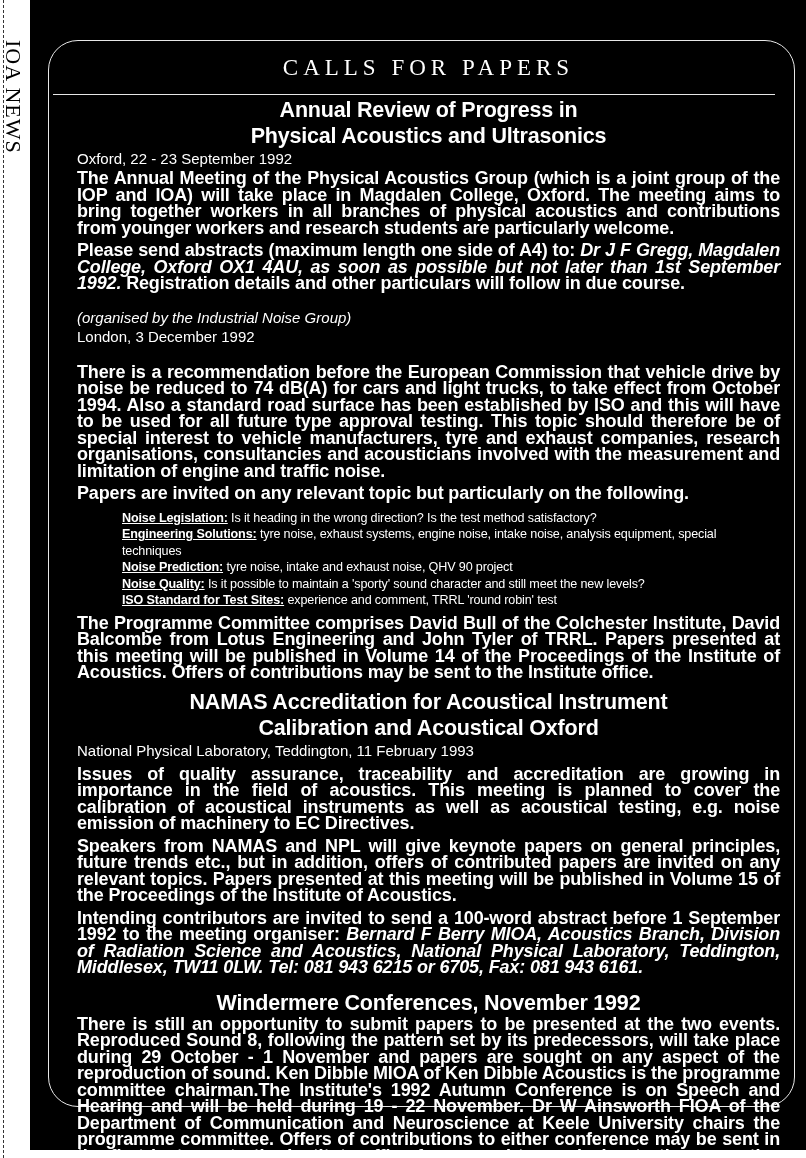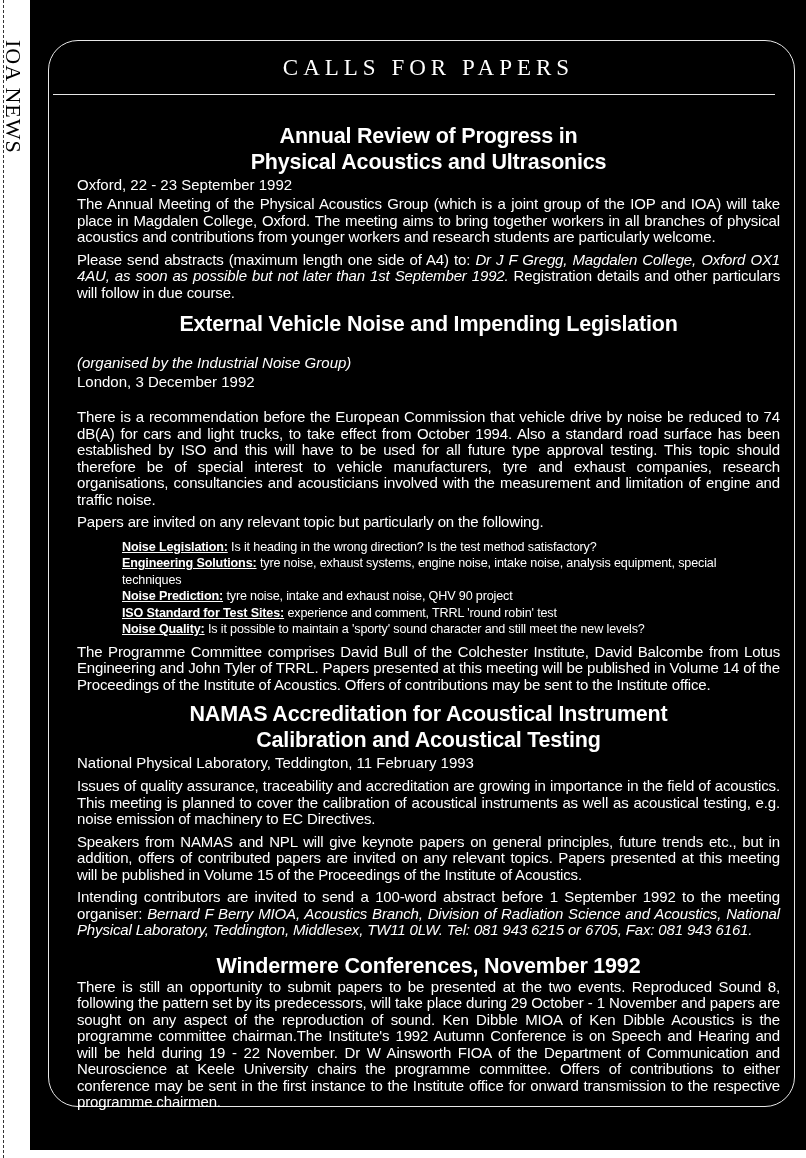--- a/index.html
+++ b/index.html
@@ -26,22 +26,23 @@
   }
   .rule { position: absolute; left: -24px; top: 44px; width: 722px; height: 0; border-top: 1.5px solid #e6e6e6; }
   .section { margin: 0; }
   h2 {
     font-size: 21.5px; font-weight: bold; text-align: center; margin: 0; line-height: 26px;
     letter-spacing: -0.2px;
   }
   .sub { text-align: left; font-size: 15px; line-height: 19px; margin: 0; }
   .sub.italic { font-style: italic; }
   p {
-    font-size: 15px; line-height: 16.5px; margin: 0 0 6px 0; text-align: justify;
+    font-size: 18px; line-height: 16.5px; margin: 0 0 6px 0; text-align: justify;
     letter-spacing: -0.15px;
+    font-weight: bold;
   }
   p .it { font-style: italic; }
   ul.topics { list-style: none; margin: 0 0 6px 0; padding: 0 0 0 45px; }
   ul.topics li { font-size: 12.6px; line-height: 16.5px; letter-spacing: -0.15px; padding-right: 40px; }
   ul.topics li b { font-weight: bold; text-decoration: underline; }
 </style>
 </head>
 <body>
 
 <div class="margin-strip">
@@ -49,47 +50,46 @@
   <div class="spine-text">IOA NEWS</div>
 </div>
 
 <div class="panel"></div>
 <div class="frame"></div>
 
 <div class="content">
   <div class="masthead">CALLS FOR PAPERS</div>
   <div class="rule"></div>
 
-  <div class="section" style="margin-top:40px;">
+  <div class="section" style="margin-top:14px;">
     <h2>Annual Review of  Progress in</h2>
     <h2>Physical Acoustics and Ultrasonics</h2>
     <div class="sub" style="margin-bottom:2px;">Oxford, 22 - 23 September 1992</div>
     <p>The Annual Meeting of the Physical Acoustics Group (which is a joint group of the IOP and IOA) will take place in Magdalen College, Oxford. The meeting aims to bring together workers in all branches of physical acoustics and contributions from younger workers and research students are particularly welcome.</p>
     <p><span>Please send abstracts (maximum length one side of A4) to: </span><span class="it">Dr J F Gregg, Magdalen College, Oxford OX1 4AU, as soon as possible but not later than 1st September 1992.</span><span> Registration details and other particulars will follow in due course.</span></p>
   </div>
 
   <div class="section" style="margin-top:10px;">
-    <h2>External Vehicle Noise and Impending Legislation</h2>
     <div class="sub italic" style="margin-top:16px;">(organised by the Industrial Noise Group)</div>
     <div class="sub" style="margin-bottom:18px;">London, 3 December 1992</div>
     <p>There is a recommendation before the European Commission that vehicle drive by noise be reduced to 74 dB(A) for cars and light trucks, to take effect from October 1994. Also a standard road surface has been established by ISO and this will have to be used for all future type approval testing. This topic should therefore be of special interest to vehicle manufacturers, tyre and exhaust companies, research organisations, consultancies and acousticians involved with the measurement and limitation of engine and traffic noise.</p>
     <p style="margin-bottom:8px;">Papers are invited on any relevant topic but particularly on the following.</p>
     <ul class="topics">
       <li><b>Noise Legislation:</b><span>  Is it heading in the wrong direction? Is the test method satisfactory?</span></li>
       <li><b>Engineering Solutions:</b><span> tyre noise, exhaust systems, engine noise, intake noise, analysis equipment, special techniques</span></li>
       <li><b>Noise Prediction:</b><span> tyre noise, intake and exhaust noise, QHV 90 project</span></li>
+      <li><b>Noise Quality:</b><span> Is it possible to maintain a 'sporty' sound character and still meet the new levels?</span></li>
       <li><b>ISO Standard for Test Sites:</b><span> experience and comment, TRRL 'round robin' test</span></li>
-      <li><b>Noise Quality:</b><span> Is it possible to maintain a 'sporty' sound character and still meet the new levels?</span></li>
     </ul>
     <p>The Programme Committee comprises David Bull of the Colchester Institute, David Balcombe from Lotus Engineering and John Tyler of TRRL. Papers presented at this meeting will be published in Volume 14 of the Proceedings of the Institute of Acoustics. Offers of contributions may be sent to the Institute office.</p>
   </div>
 
   <div class="section" style="margin-top:8px;">
     <h2>NAMAS Accreditation for Acoustical Instrument</h2>
-    <h2>Calibration and Acoustical Testing</h2>
+    <h2>Calibration and Acoustical Oxford</h2>
     <div class="sub" style="margin-bottom:6px;">National Physical Laboratory, Teddington, 11 February 1993</div>
     <p>Issues of quality assurance, traceability and accreditation are growing in importance in the field of acoustics. This meeting is planned to cover the calibration of acoustical instruments as well as acoustical testing, e.g. noise emission of machinery to EC Directives.</p>
     <p>Speakers from NAMAS and NPL will give keynote papers on general principles, future trends etc., but in addition, offers of contributed papers are invited on any relevant topics. Papers presented at this meeting will be published in Volume 15 of the Proceedings of the Institute of Acoustics.</p>
     <p><span>Intending contributors are invited to send a 100-word abstract before 1 September 1992 to the meeting organiser: </span><span class="it">Bernard F Berry MIOA, Acoustics Branch, Division of Radiation Science and Acoustics, National Physical Laboratory, Teddington, Middlesex, TW11 0LW. Tel: 081 943 6215 or 6705, Fax: 081 943 6161.</span></p>
   </div>
 
   <div class="section" style="margin-top:14px;">
     <h2 style="">Windermere Conferences, November 1992</h2>
     <p>There is still an opportunity to submit papers to be presented at the two events.  Reproduced Sound 8, following the pattern set by its predecessors, will take place during 29 October - 1 November and papers are sought on any aspect of the reproduction of sound. Ken Dibble MIOA of Ken Dibble Acoustics is the programme committee chairman.The Institute's 1992 Autumn Conference is on Speech and Hearing and will be held during 19 - 22 November. Dr W Ainsworth FIOA of the Department of Communication and Neuroscience at Keele University chairs the programme committee. Offers of contributions to either conference may be sent in the first instance to the Institute office for onward transmission to the respective programme chairmen.</p>
   </div>

